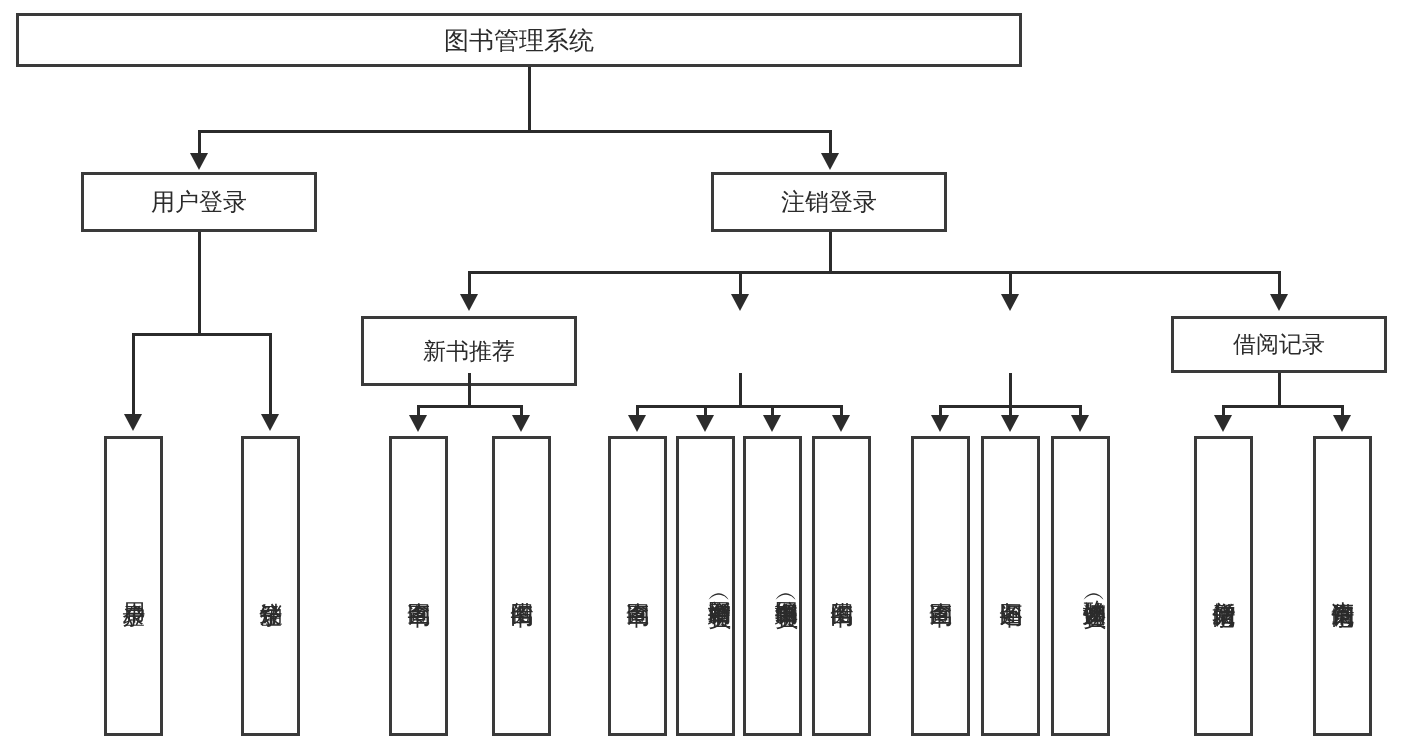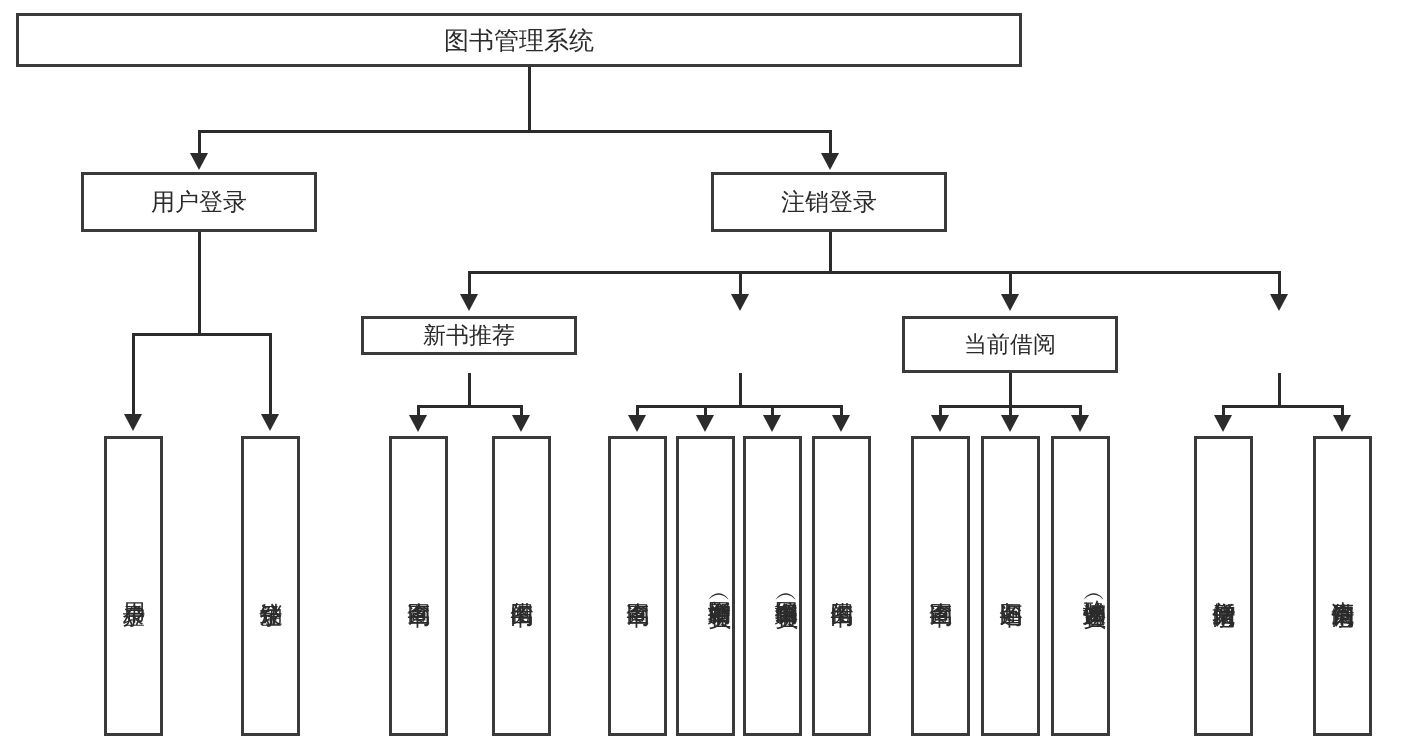--- a/index.html
+++ b/index.html
@@ -113,25 +113,25 @@
   <div class="hline" style="left:468px; top:271px; width:812px;"></div>
   <div class="vline" style="left:468px; top:271px; height:25px;"></div>
   <div class="arrow" style="left:460px; top:294px;"></div>
   <div class="vline" style="left:739px; top:271px; height:25px;"></div>
   <div class="arrow" style="left:731px; top:294px;"></div>
   <div class="vline" style="left:1009px; top:271px; height:25px;"></div>
   <div class="arrow" style="left:1001px; top:294px;"></div>
   <div class="vline" style="left:1278px; top:271px; height:25px;"></div>
   <div class="arrow" style="left:1270px; top:294px;"></div>
 
-  <div class="box lvl3" style="left:361px; top:316px; width:216px; height:39px;">
+  <div class="box lvl3" style="left:361px; top:316px; width:216px; height:70px;">
     <span>新书推荐</span>
   </div>
-  <div class="box lvl3" style="left:902px; top:316px; width:216px; height:57px;">
-    <span>当前借阅</span>
+  <div class="box lvl3" style="left:1171px; top:316px; width:216px; height:57px;">
+    <span>借阅记录</span>
   </div>
 
   <div class="vline" style="left:468px; top:373px; height:32px;"></div>
   <div class="hline" style="left:417px; top:405px; width:106px;"></div>
   <div class="vline" style="left:417px; top:405px; height:12px;"></div>
   <div class="arrow" style="left:409px; top:415px;"></div>
   <div class="vline" style="left:520px; top:405px; height:12px;"></div>
   <div class="arrow" style="left:512px; top:415px;"></div>
 
   <div class="vline" style="left:739px; top:373px; height:32px;"></div>

